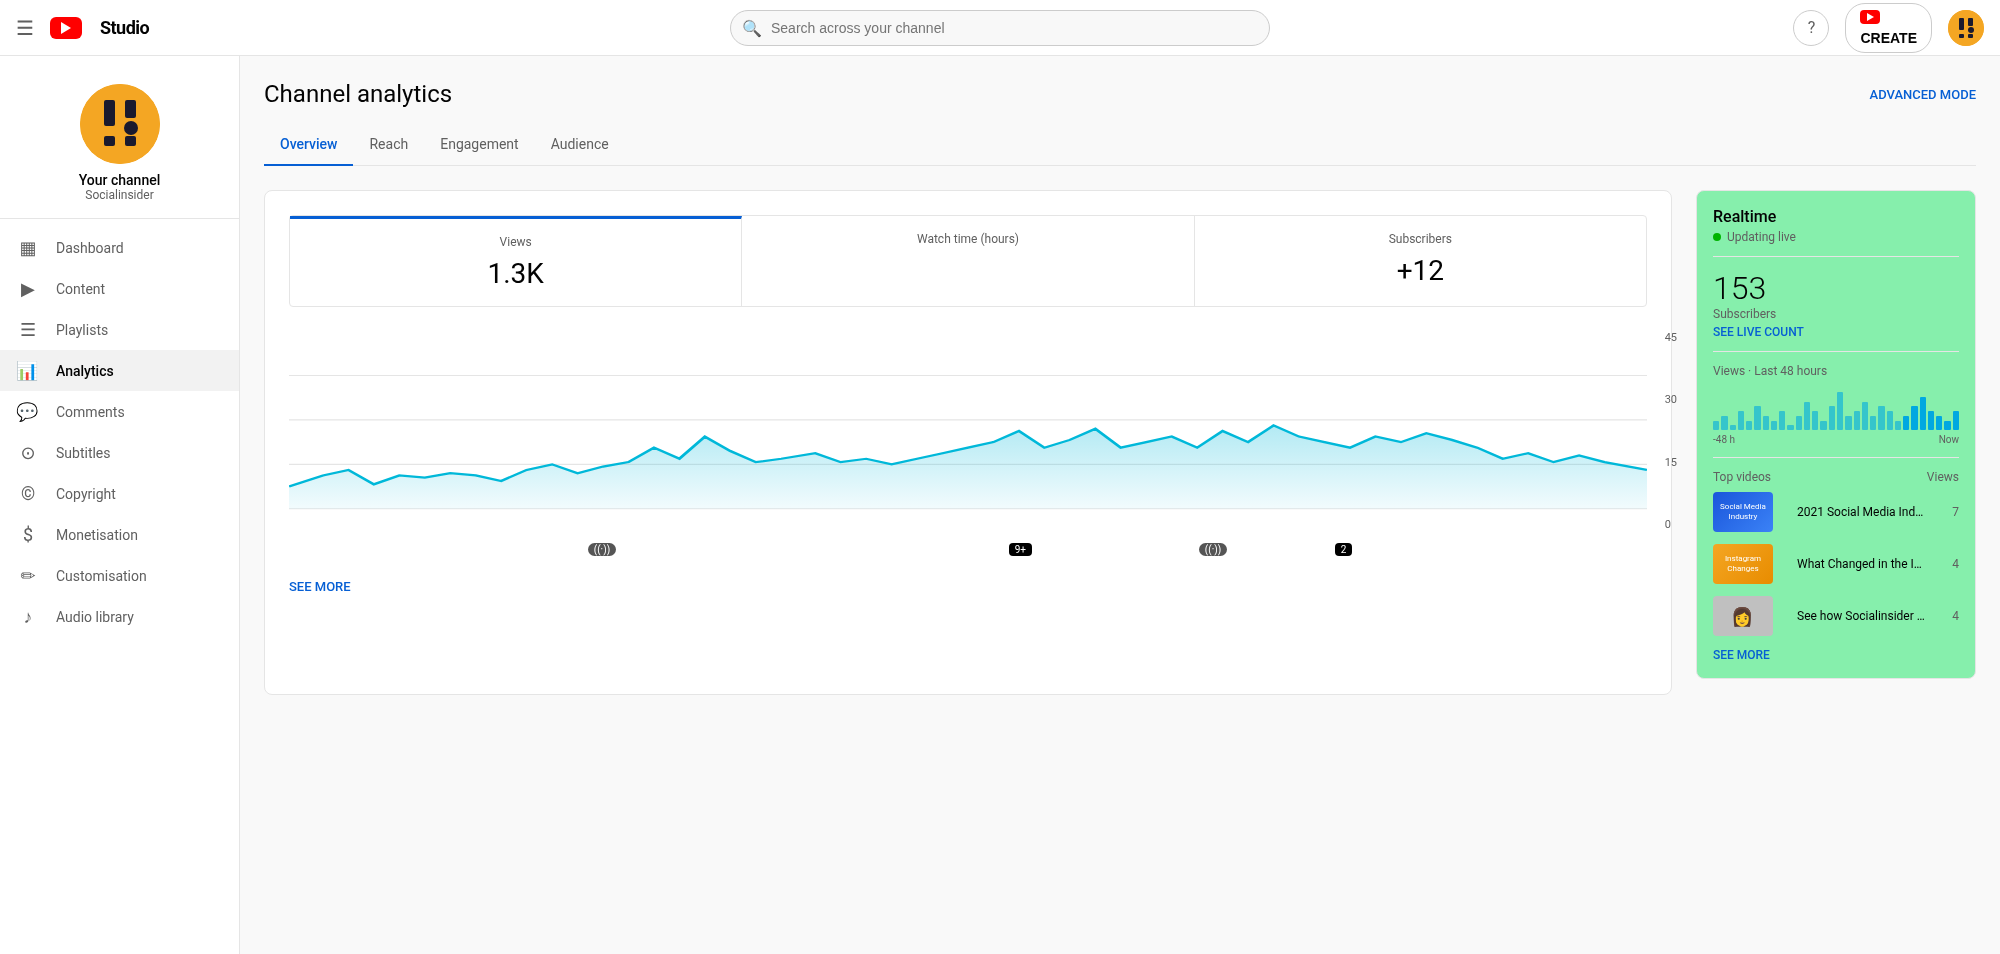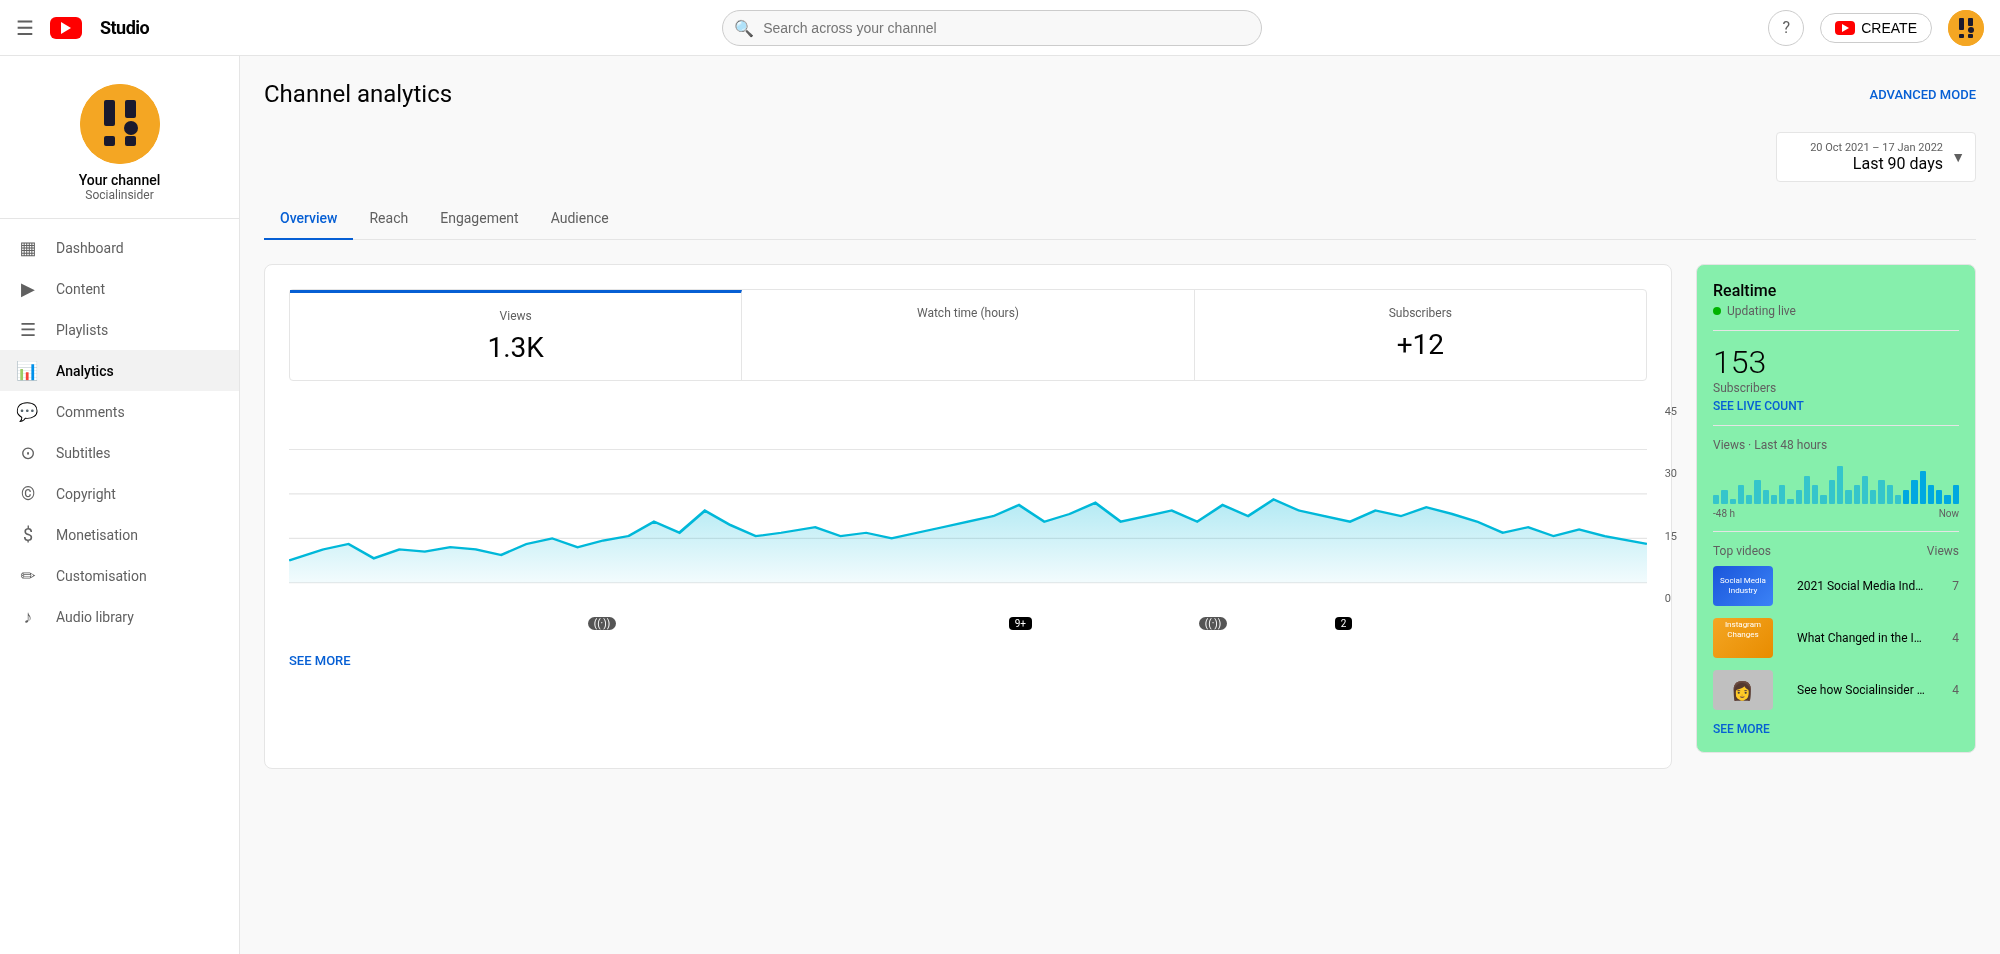--- a/index.html
+++ b/index.html
@@ -25,24 +25,25 @@
     .search-bar input {
       width: 540px; height: 36px; border: 1px solid #ccc; border-radius: 20px;
       padding: 0 16px 0 40px; font-size: 14px; outline: none; background: #f8f8f8;
     }
     .search-wrap { position: relative; }
     .search-icon-pos { position: absolute; left: 12px; top: 50%; transform: translateY(-50%); color: #606060; font-size: 16px; }
 
     .header-right { display: flex; align-items: center; gap: 16px; min-width: 200px; justify-content: flex-end; }
     .help-btn { width: 36px; height: 36px; border-radius: 50%; border: 1px solid #ccc; display: flex; align-items: center; justify-content: center; cursor: pointer; color: #606060; font-size: 16px; background: #fff; }
     .create-btn {
-      display: flex; align-items: center; gap: 6px;
+      display: flex; align-items: flex-start; gap: 6px;
       background: #fff; border: 1px solid #ccc; border-radius: 20px;
-      padding: 6px 14px; cursor: pointer; font-size: 14px; font-weight: 400;
+      padding: 6px 14px; cursor: pointer; font-size: 14px; font-weight: 700;
       color: #030303;
+      flex-direction: column;
     }
     .create-icon { width: 20px; height: 14px; background: #ff0000; border-radius: 4px; display: flex; align-items: center; justify-content: center; flex-shrink: 0; }
     .create-icon::after { content: ''; border-left: 7px solid #fff; border-top: 4px solid transparent; border-bottom: 4px solid transparent; }
     .avatar { width: 36px; height: 36px; border-radius: 50%; background: #f4a623; display: flex; align-items: center; justify-content: center; cursor: pointer; overflow: hidden; }
 
     
     .app { display: flex; padding-top: 56px; height: 100vh; }
 
     
     .sidebar {
@@ -61,21 +62,21 @@
       padding: 10px 16px; cursor: pointer; color: #606060;
       font-size: 14px; transition: background 0.1s;
     }
     .nav-item.active { background: #f2f2f2; color: #030303; font-weight: 500; }
     .nav-item.active .nav-icon { color: #ff0000; }
     .nav-icon { font-size: 18px; width: 24px; text-align: center; }
 
     
     .main { margin-left: 240px; flex: 1; padding: 24px; overflow-y: auto; background: #f9f9f9; }
 
-    .page-header { display: flex; align-items: center; justify-content: space-between; margin-bottom: 24px; }
+    .page-header { display: flex; align-items: center; justify-content: space-between; margin-bottom: 16px; }
     .page-title { font-size: 24px; font-weight: 400; }
     .advanced-mode { color: #065fd4; font-size: 13px; font-weight: 500; cursor: pointer; text-transform: uppercase; }
 
     
     .tabs { display: flex; gap: 0; border-bottom: 1px solid #e5e5e5; margin-bottom: 24px; }
     .tab {
       padding: 12px 16px; cursor: pointer; color: #606060; font-size: 14px;
       border-bottom: 2px solid transparent; margin-bottom: -1px;
     }
     .tab.active { color: #065fd4; border-bottom-color: #065fd4; font-weight: 500; }
@@ -234,27 +235,20 @@
     </div>
   </nav>
 
   <main class="main">
 
     <div class="page-header">
       <h1 class="page-title">Channel analytics</h1>
       <span class="advanced-mode">ADVANCED MODE</span>
     </div>
 
-    <div class="date-range-wrapper">
-      <div class="date-range-selector">
-        <div class="date-range-label">20 Oct 2021 – 17 Jan 2022</div>
-        <div class="date-range-value">Last 90 days</div>
-        <span class="date-range-arrow">▼</span>
-      </div>
-    </div>
 
     <div class="tabs">
       <div class="tab active">Overview</div>
       <div class="tab">Reach</div>
       <div class="tab">Engagement</div>
       <div class="tab">Audience</div>
     </div>
 
     <div class="content-area">
 
@@ -379,21 +373,21 @@
             <div class="video-thumb thumb-blue" style="background: linear-gradient(135deg, #1a56db 0%, #3b82f6 100%); display:flex; align-items:center; justify-content:center;">
               <span style="color:#fff; font-size:8px; text-align:center; padding:2px; line-height:1.2;">Social Media<br>Industry</span>
             </div>
             <div class="video-info">
               <div class="video-title">2021 Social Media Industry B...</div>
             </div>
             <div class="video-views">7</div>
           </div>
 
           <div class="video-item">
-            <div class="video-thumb" style="background: linear-gradient(135deg, #f4a623 0%, #e88c00 100%); display:flex; align-items:flex-start; justify-content:center;">
+            <div class="video-thumb" style="background: linear-gradient(135deg, #f4a623 0%, #e88c00 100%); display:flex; align-items:center; justify-content:center;">
               <span style="color:#fff; font-size:8px; text-align:center; padding:2px; line-height:1.2;">Instagram<br>Changes</span>
             </div>
             <div class="video-info">
               <div class="video-title">What Changed in the Instagra...</div>
             </div>
             <div class="video-views">4</div>
           </div>
 
           <div class="video-item">
             <div class="video-thumb" style="background:#c0c0c0; display:flex; align-items:center; justify-content:center; overflow:hidden;">

